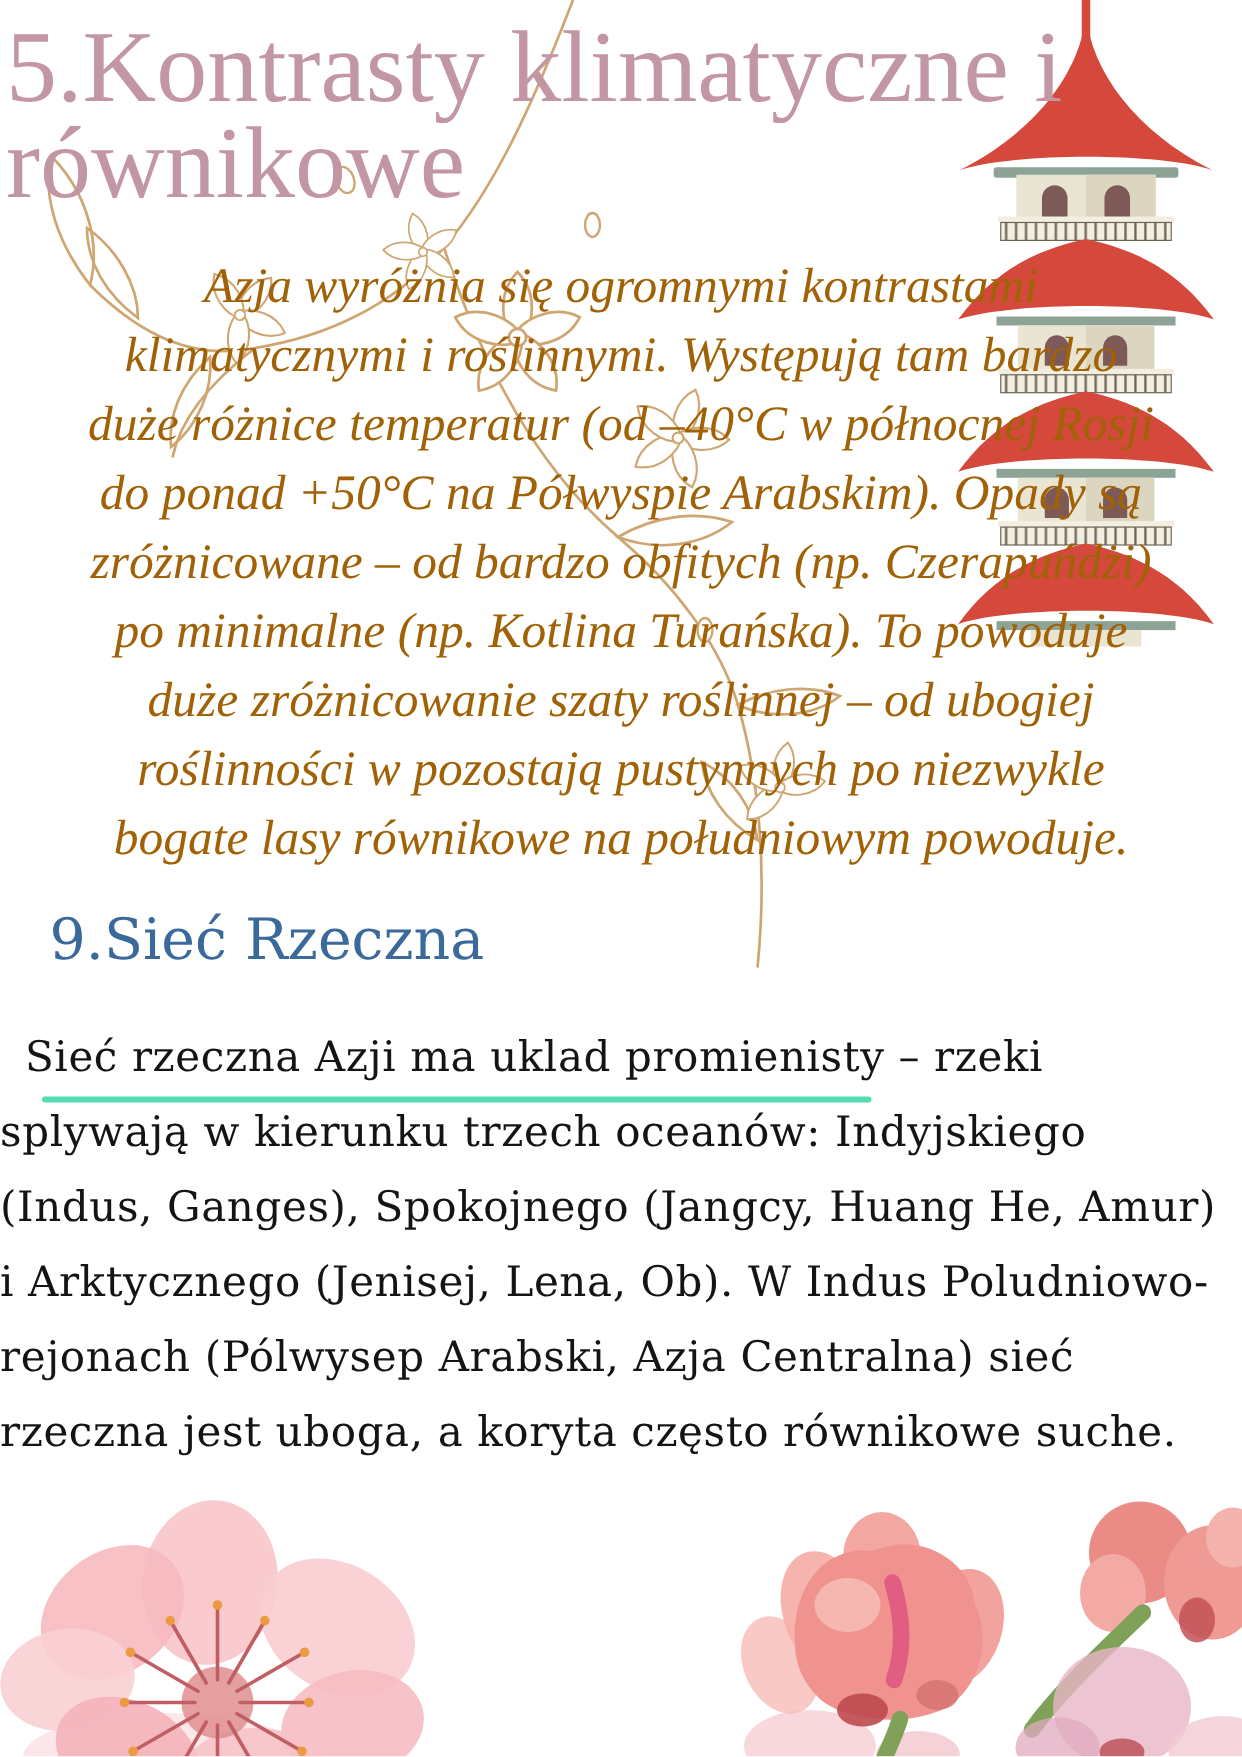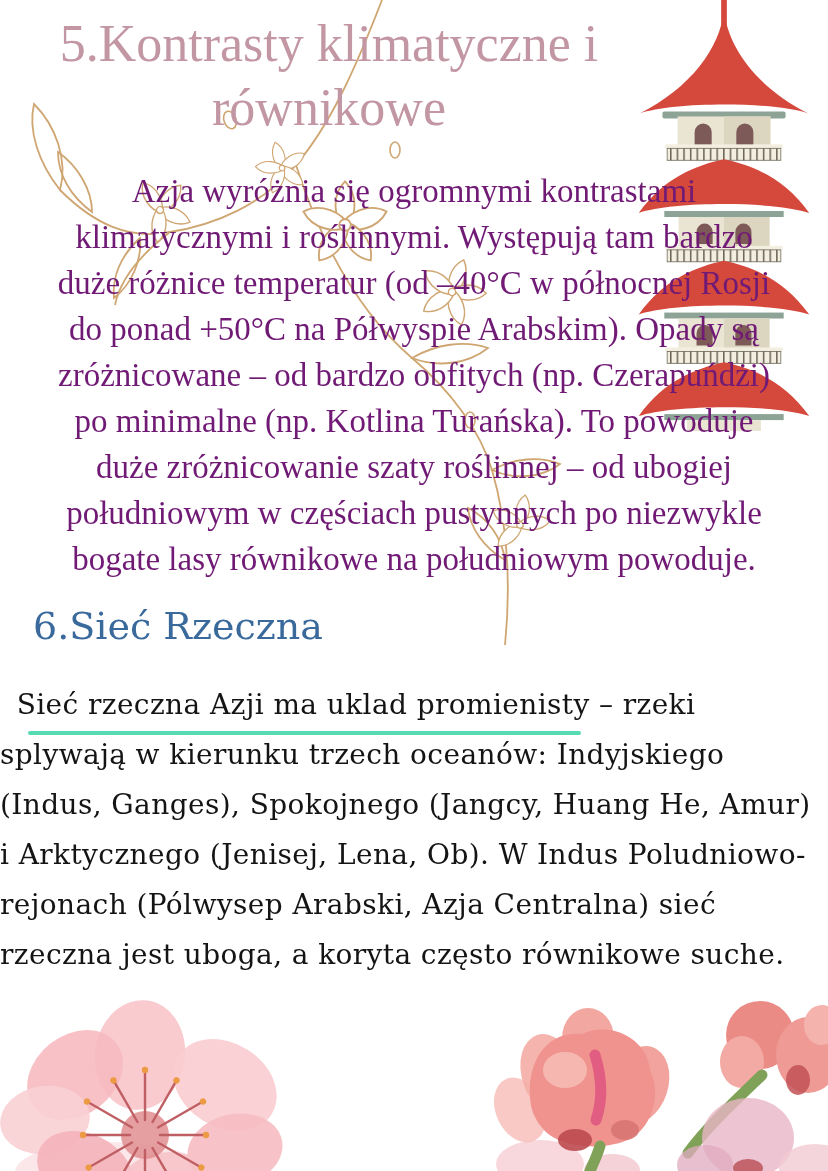--- a/index.html
+++ b/index.html
@@ -7,30 +7,31 @@
     position:relative;
     width:828px;height:1171px;
     background:#ffffff;
     overflow:hidden;
     font-family:"Liberation Serif",serif;
   }
   .deco{position:absolute;z-index:1;}
   .txt{z-index:2;}
   .title{
     position:absolute;left:4px;top:12px;width:650px;
-    text-align:center;color:#c297a3;
-    font-size:52px;line-height:64px;
+    text-align:left;color:#c297a3;
+    font-size:68px;line-height:64px;
     z-index:2;
   }
   .title div{white-space:nowrap;}
   .para1{
     position:absolute;left:0;top:168px;width:828px;
-    text-align:center;color:#701a75;
+    text-align:center;color:#a16207;
     font-size:33px;line-height:46px;
     z-index:2;
+    font-style:italic;
   }
   .para1 div{white-space:nowrap;}
   .h6{
     position:absolute;left:33px;top:604px;
     font-family:"DejaVu Serif",serif;
     font-size:38px;color:#3a699b;
     z-index:2;white-space:nowrap;
   }
   .para2{
     position:absolute;left:0;top:680px;width:712px;
@@ -244,25 +245,25 @@
   </h1>
 
   <div class="para1 txt">
     <div>Azja wyróżnia się ogromnymi kontrastami</div>
     <div>klimatycznymi i roślinnymi. Występują tam bardzo</div>
     <div>duże różnice temperatur (od –40°C w północnej Rosji</div>
     <div>do ponad +50°C na Półwyspie Arabskim). Opady są</div>
     <div>zróżnicowane – od bardzo obfitych (np. Czerapuńdżi)</div>
     <div>po minimalne (np. Kotlina Turańska). To powoduje</div>
     <div>duże zróżnicowanie szaty roślinnej – od ubogiej</div>
-    <div>południowym w częściach pustynnych po niezwykle</div>
+    <div>roślinności w pozostają pustynnych po niezwykle</div>
     <div>bogate lasy równikowe na południowym powoduje.</div>
   </div>
 
-  <h2 class="h6" style="margin:0;font-weight:normal;">6.Sieć Rzeczna</h2>
+  <h2 class="h6" style="margin:0;font-weight:normal;">9.Sieć Rzeczna</h2>
 
   <div class="underline"></div>
 
   <div class="para2 txt">
     <div>Sieć rzeczna Azji ma uklad promienisty – rzeki</div>
     <div>splywają w kierunku trzech oceanów: Indyjskiego</div>
     <div>(Indus, Ganges), Spokojnego (Jangcy, Huang He, Amur)</div>
     <div>i Arktycznego (Jenisej, Lena, Ob). W Indus Poludniowo-</div>
     <div>rejonach (Pólwysep Arabski, Azja Centralna) sieć</div>
     <div>rzeczna jest uboga, a koryta często równikowe suche.</div>

